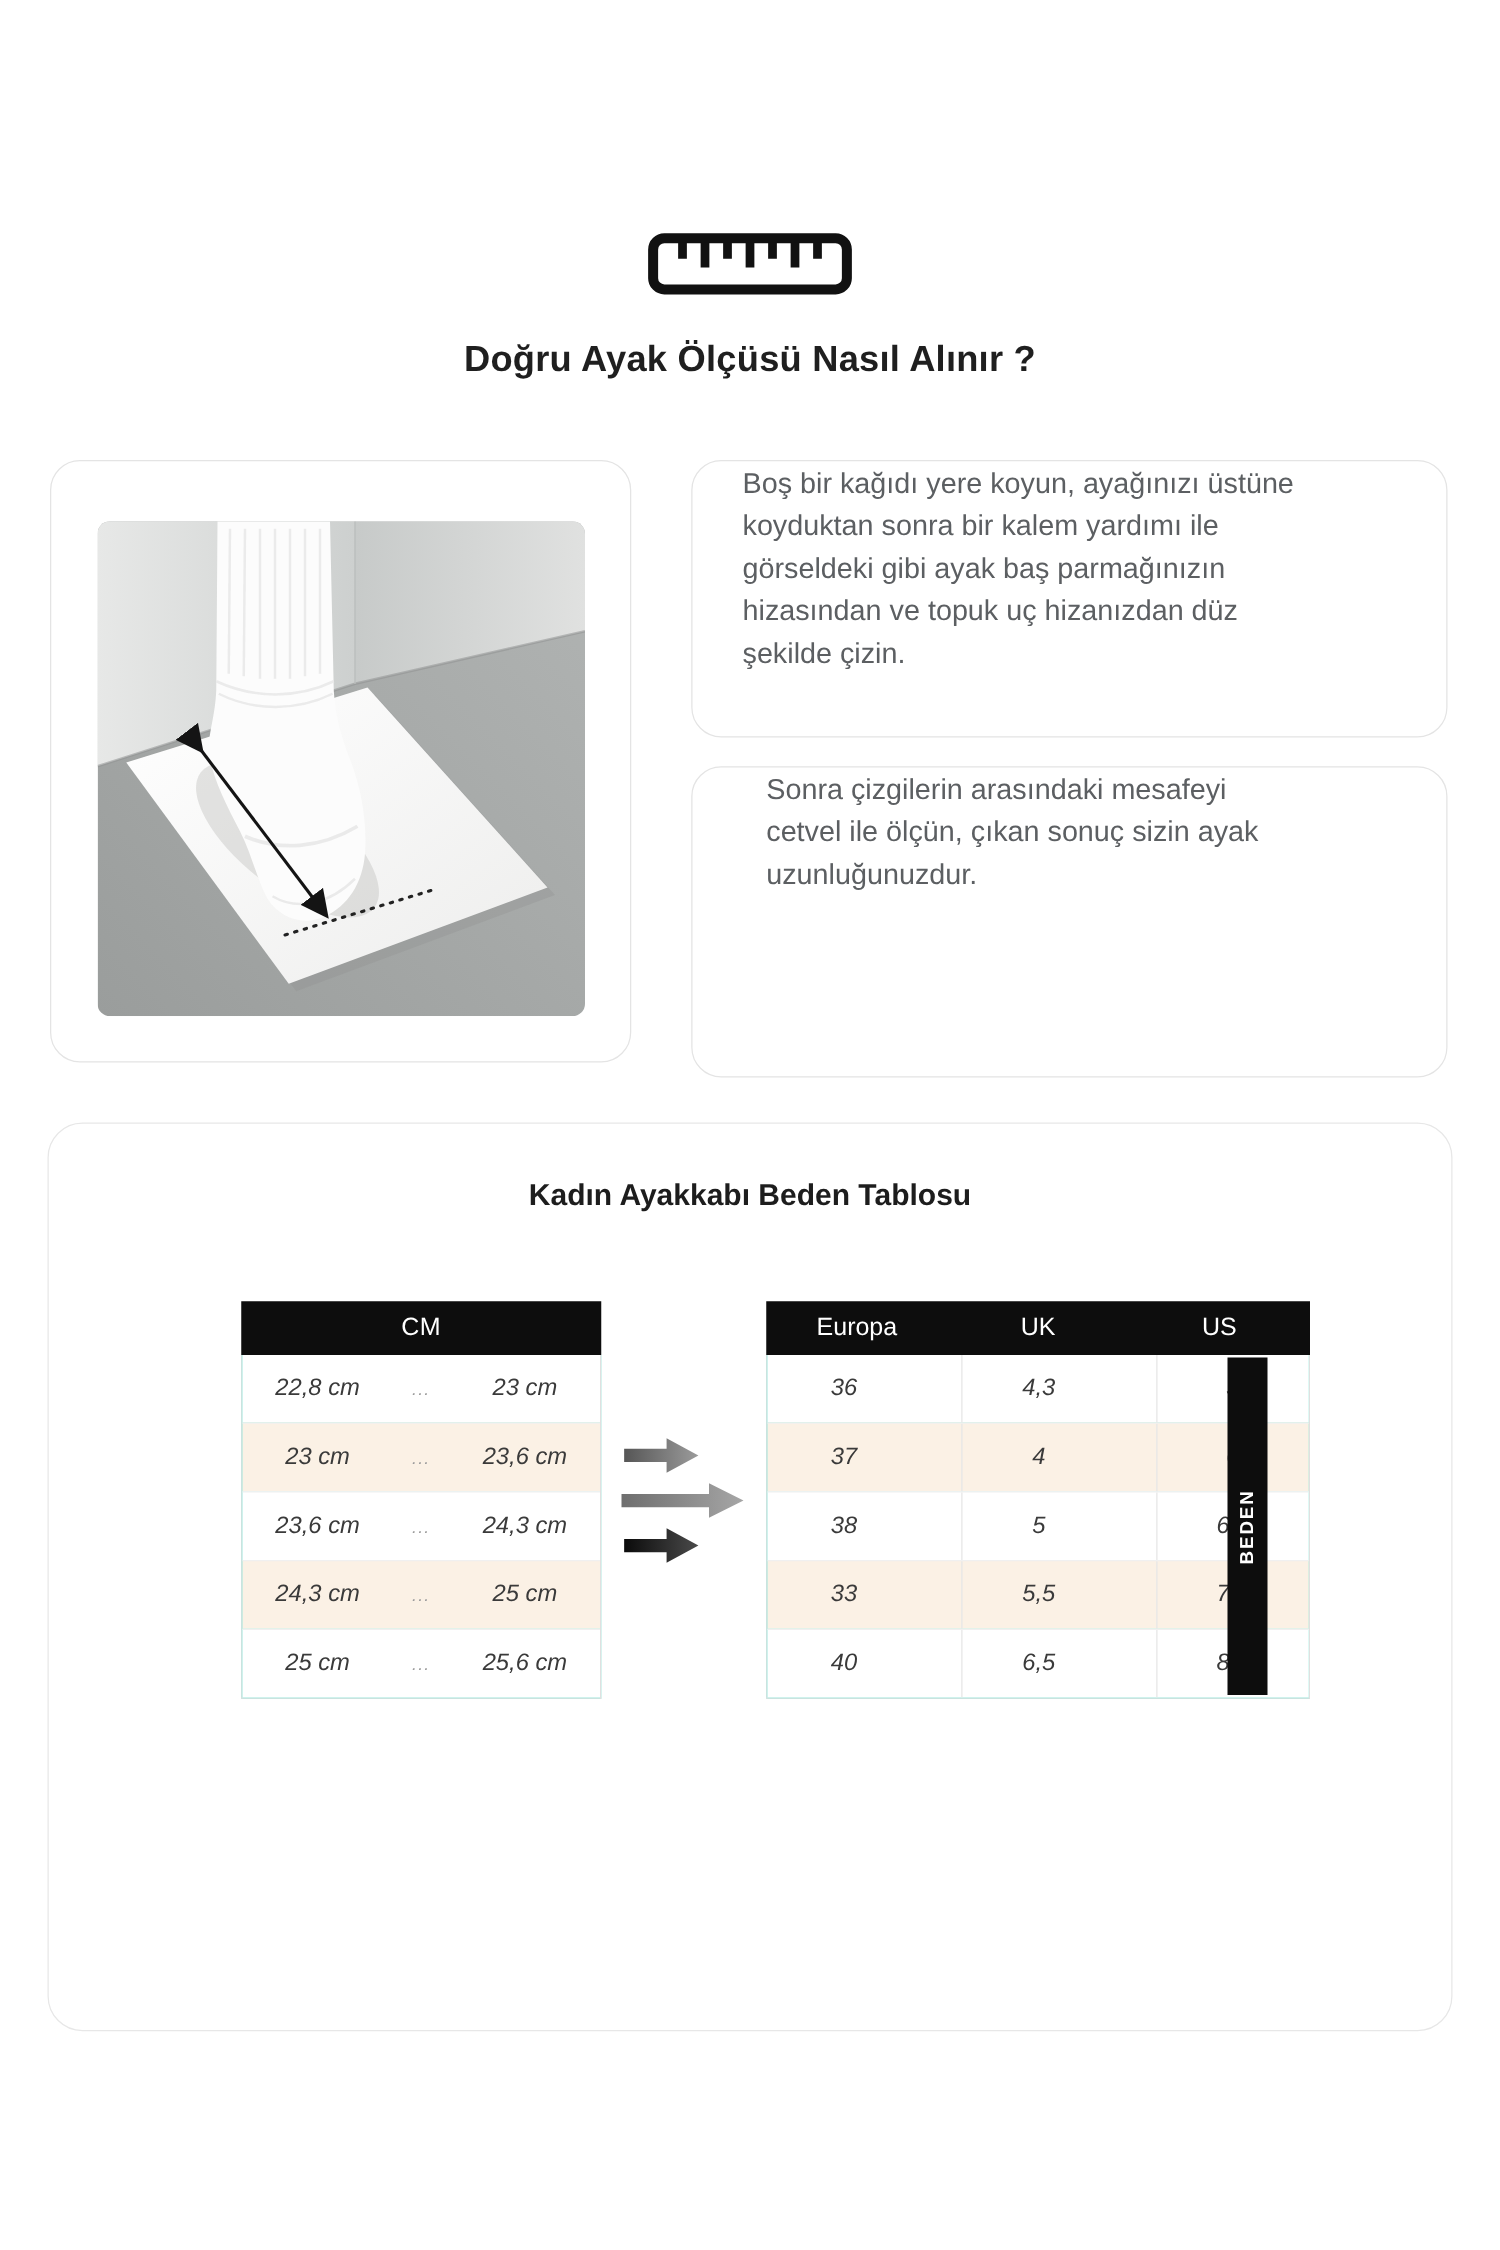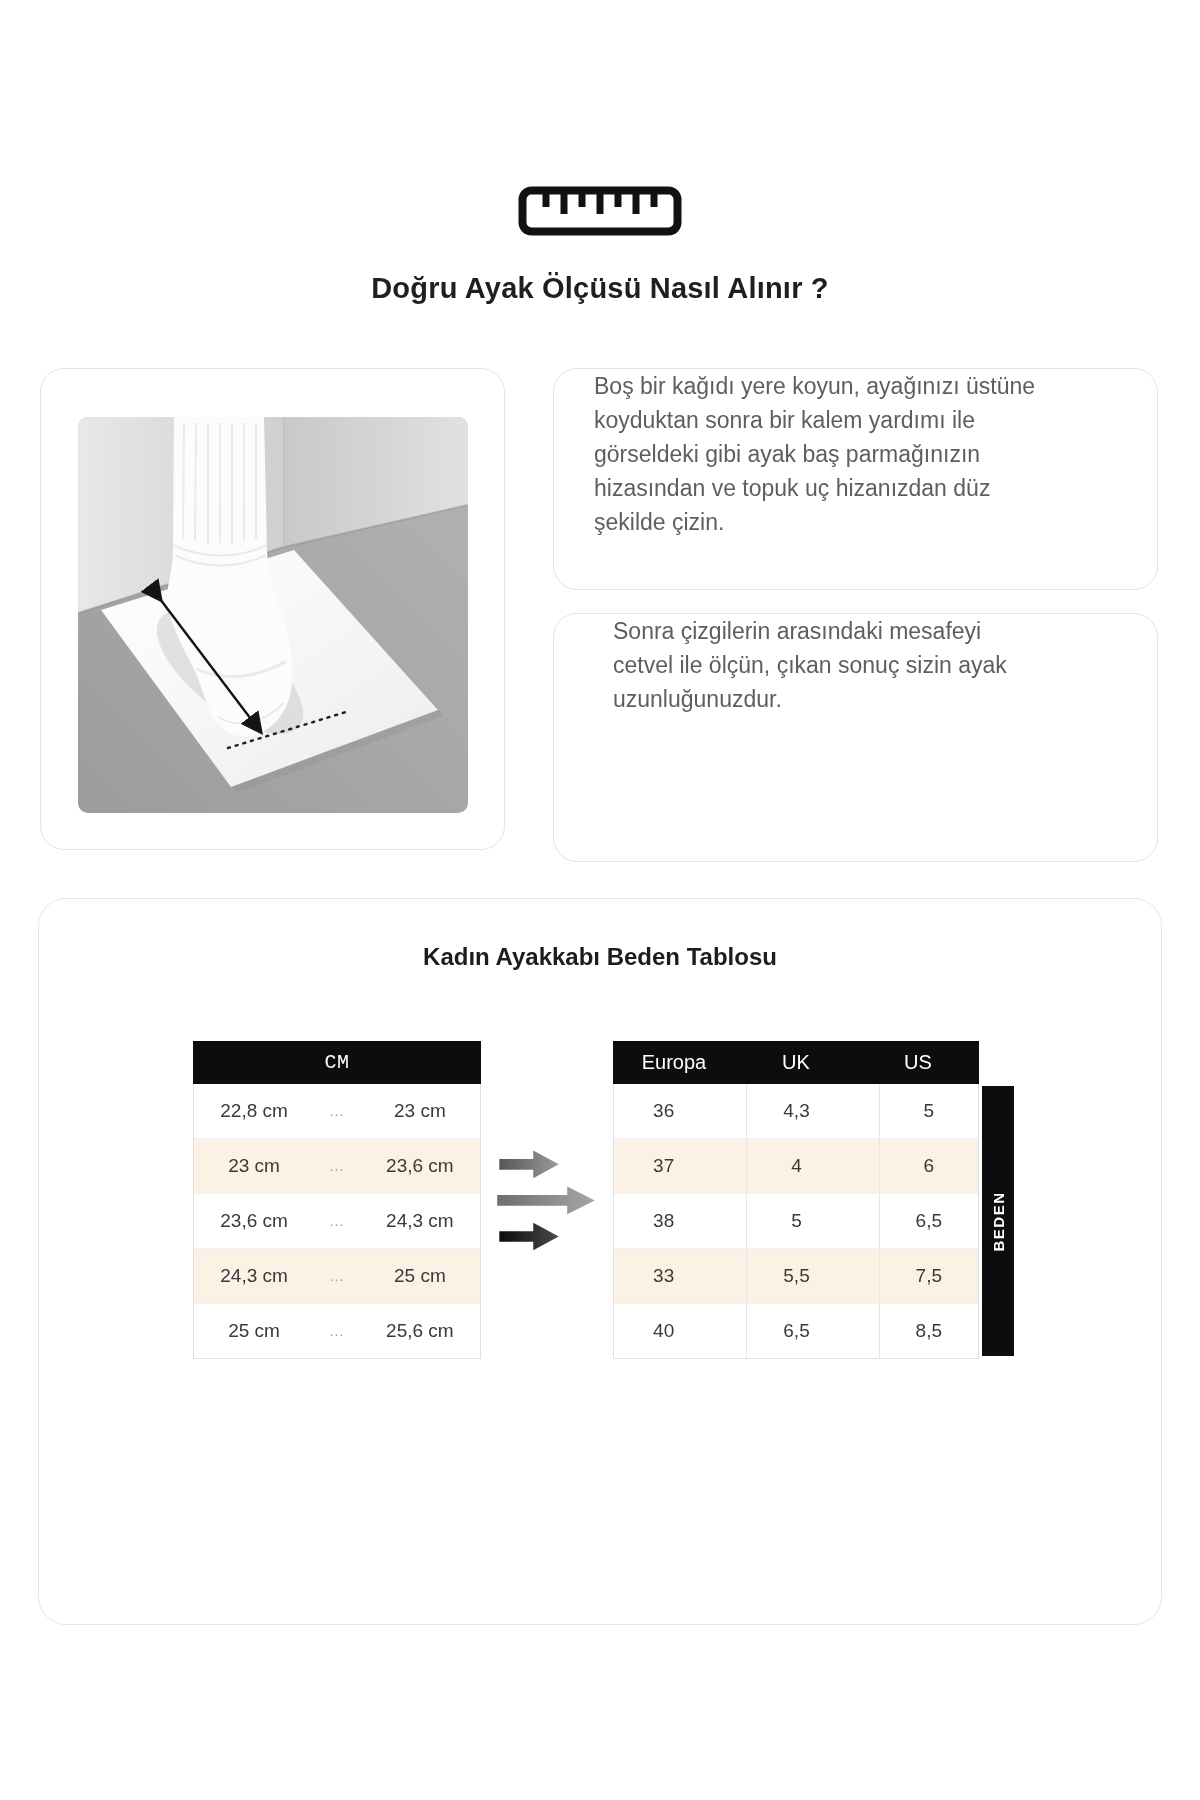--- a/index.html
+++ b/index.html
@@ -24,33 +24,33 @@
   .text-card-1 p,.text-card-2 p{margin:0;padding:0 40px;font-size:23px;line-height:34px;color:#5c5f62;white-space:pre-line;}
 
   
   .size-card{left:38px;top:898px;width:1124px;height:727px;border-radius:28px;border:1.5px solid #e7e7e7;}
   .size-title{position:absolute;top:44px;left:0;width:100%;text-align:center;margin:0;
               font-size:24px;font-weight:700;color:#1d1d1d;}
 
   
   .cm-table{position:absolute;left:154px;top:142px;width:288px;}
   .tbl-header{height:43px;background:#0d0d0d;color:#fff;display:flex;align-items:center;justify-content:center;
-              font-size:20px;letter-spacing:.5px;font-family:Liberation Mono, monospace;}
-  .tbl-body{border:1px solid #e0e0e0;border-top:none;background:#5eead4;}
+              font-size:20px;letter-spacing:.5px;}
+  .tbl-body{border:1px solid #e0e0e0;border-top:none;background:#5eead4;font-style:italic;}
   .cm-row{height:54px;display:grid;grid-template-columns:42% 16% 42%;align-items:center;text-align:center;
           font-size:19px;color:#3a3a3a;background:#fff;border-top:1px solid #f0f0f0;}
   .cm-row:first-child{border-top:none;}
   .cm-row.alt{background:#fbf1e5;}
   .dots{color:#9b9b9b;font-size:14px;letter-spacing:1px;}
 
   
   .arrows{position:absolute;left:452px;top:242px;width:110px;height:122px;}
 
   
-  .size-table{position:absolute;left:574px;top:142px;width:366px;}
+  .size-table{position:absolute;left:574px;top:142px;width:435px;}
   .size-header{height:43px;background:#0d0d0d;color:#fff;display:grid;grid-template-columns:1fr 1fr 1fr;
                align-items:center;text-align:center;font-size:20px;}
   .size-row{height:54px;display:grid;grid-template-columns:1fr 1fr 1fr;text-align:center;
             font-size:19px;color:#3a3a3a;background:#fff;border-top:1px solid #f0f0f0;gap:33px;}
   .size-row:first-child{border-top:none;}
   .size-row.alt{background:#fbf1e5;}
   .size-row span{display:flex;align-items:center;justify-content:center;height:100%;box-sizing:border-box;}
   .size-row span + span{border-left:1px solid #e6e6e6;}
 
   

